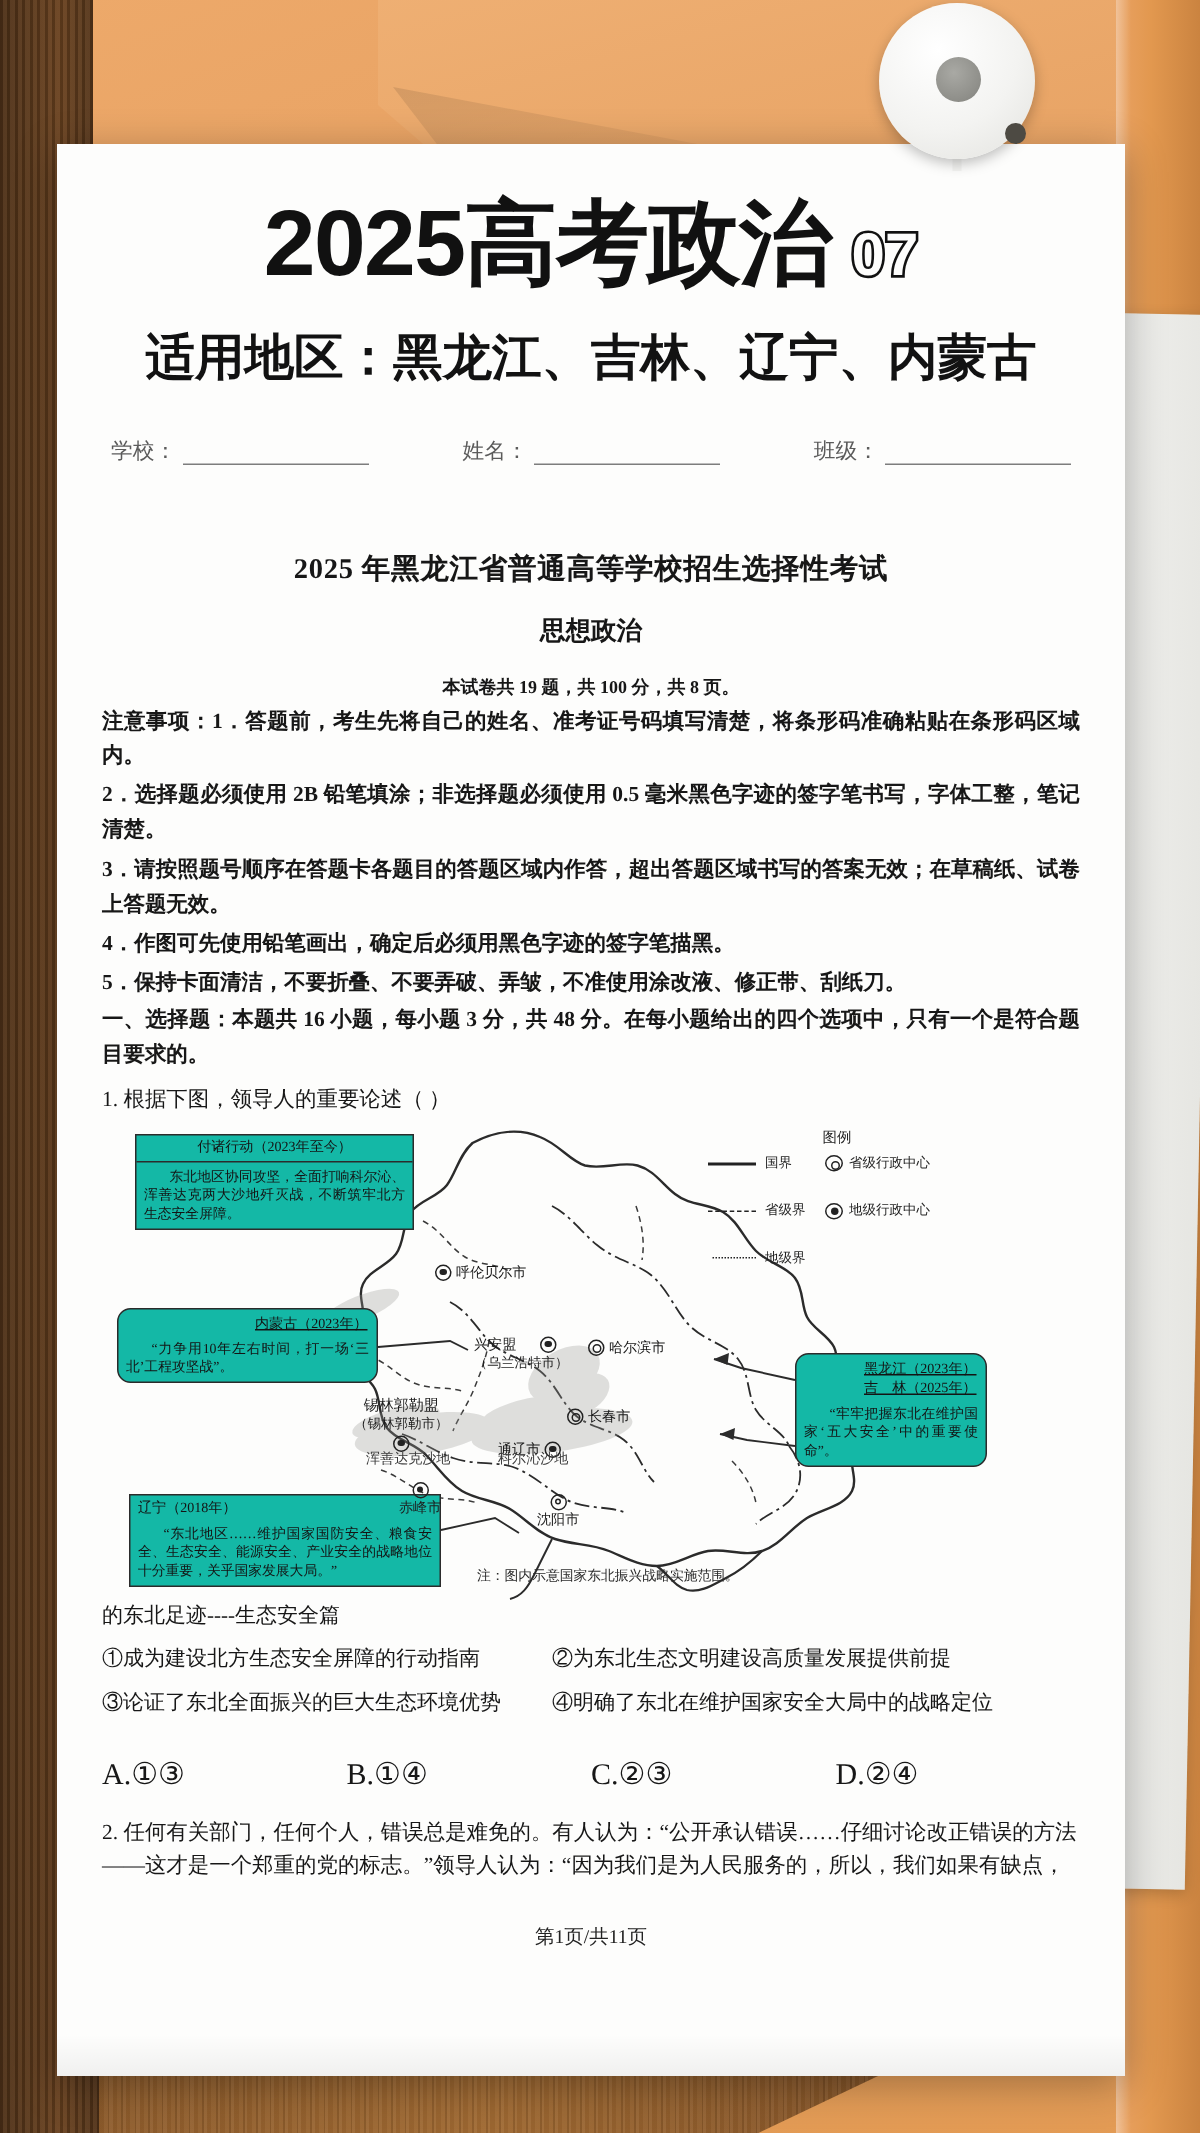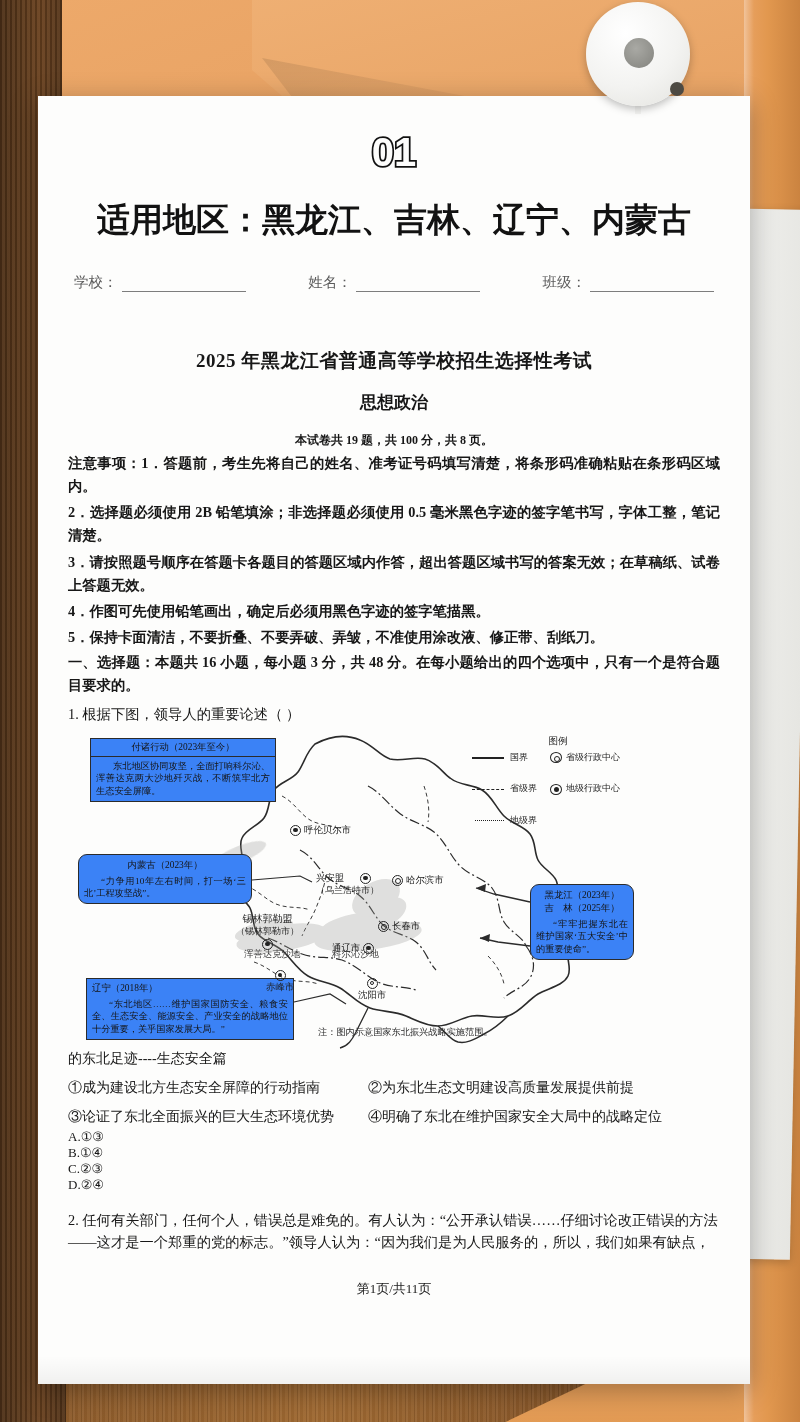--- a/index.html
+++ b/index.html
@@ -172,35 +172,35 @@
   #q1-stem { font-size:14.3px; margin-top:7px; }
 
   
   #figure {
     position:relative; width:648px; height:330px; margin-top:2px;
     font-family:"Liberation Serif", serif; color:#1d1d1d;
   }
   #map-svg { position:absolute; left:0; top:0; }
 
   .callout {
-    position:absolute; background:#3b82f6; border:1.3px solid #2b2b2b;
+    position:absolute; background:#14b8a6; border:1.3px solid #2b2b2b;
     font-size:9.2px; line-height:1.38; color:#141414; padding:0;
   }
   .callout .co-head {
     border-bottom:1.2px solid #2b2b2b; text-align:center;
     padding:2px 3px; font-size:9.4px;
   }
   .callout .co-body { padding:3px 5px; text-indent:17px; text-align:justify; }
   .callout.rounded { border-radius:9px; }
-  .callout.rounded .co-head { border-bottom:none; text-align:center; padding:4px 6px 0 6px; }
+  .callout.rounded .co-head { border-bottom:none; text-align:right; padding:4px 6px 0 6px;text-decoration:underline; }
 
   #callout-action { left:22px; top:12px; width:186px; }
   #callout-neimenggu { left:10px; top:128px; width:174px; }
   #callout-liaoning { left:18px; top:252px; width:208px; }
-  #callout-heilongjiang { left:462px; top:158px; width:104px; }
+  #callout-heilongjiang { left:462px; top:158px; width:128px; }
 
   #legend {
     position:absolute; left:404px; top:8px; width:172px;
     font-size:9px; line-height:1.5; color:#1d1d1d;
   }
   #legend-title { text-align:center; font-size:9.6px; margin-bottom:3px; }
   .legend-grid { display:grid; grid-template-columns:78px 94px; row-gap:18px; }
   .legend-item { display:flex; align-items:center; gap:4px; white-space:nowrap; }
   .lg-sym { width:34px; height:9px; position:relative; flex:0 0 34px; }
   .lg-sym.solid::before { content:""; position:absolute; left:0; top:4px; width:32px; height:1.4px; background:#222; }
@@ -229,21 +229,21 @@
      background:#222; border-radius:50%; }
   .city.lbl-left { flex-direction:row-reverse; }
 
   .sandlabel { position:absolute; font-size:9.4px; color:#3b3b3b; white-space:nowrap; }
   #fig-note { position:absolute; left:250px; top:300px; font-size:9.2px; color:#2a2a2a; }
 
   #source-line { font-size:14px; margin-top:-6px; }
 
   .opt-row { display:flex; font-size:14px; margin-top:11px;align-items:flex-end; }
   .opt-row .o1 { width:300px; }
-  .ans-row { display:flex; font-size:13px; margin-top:3px;flex-direction:column; }
+  .ans-row { display:flex; font-size:20px; margin-top:26px; }
   .ans-row span { width:175px; }
   #q2-line1 { font-size:14.3px; margin-top:16px; line-height:1.6; }
   #q2-line2 { font-size:14.3px; line-height:1.6; }
 
   #footer { text-align:center; font-size:13px; margin-top:26px; color:#222; }
 
   
   #doc-bottom-fade {
     position:absolute; left:0; bottom:0; width:100%; height:28px;
     background:linear-gradient(180deg, rgba(0,0,0,0), rgba(0,0,0,0.05));
@@ -272,21 +272,22 @@
     <div id="pin-ring">
       <div id="pin-hole"></div>
     </div>
   </div>
 </div>
 
 <div id="doc">
 
   <div id="header-block">
     <div id="title-row">
-      <div id="issue-badge">01</div>
+      <div id="main-title">2025高考政治</div>
+      <div id="issue-badge">07</div>
     </div>
     <div id="region-line">适用地区：黑龙江、吉林、辽宁、内蒙古</div>
   </div>
 
   <div id="fields-row">
     <div class="field">
       <span class="field-label">学校：</span>
       <span class="field-line"></span>
     </div>
     <div class="field">

